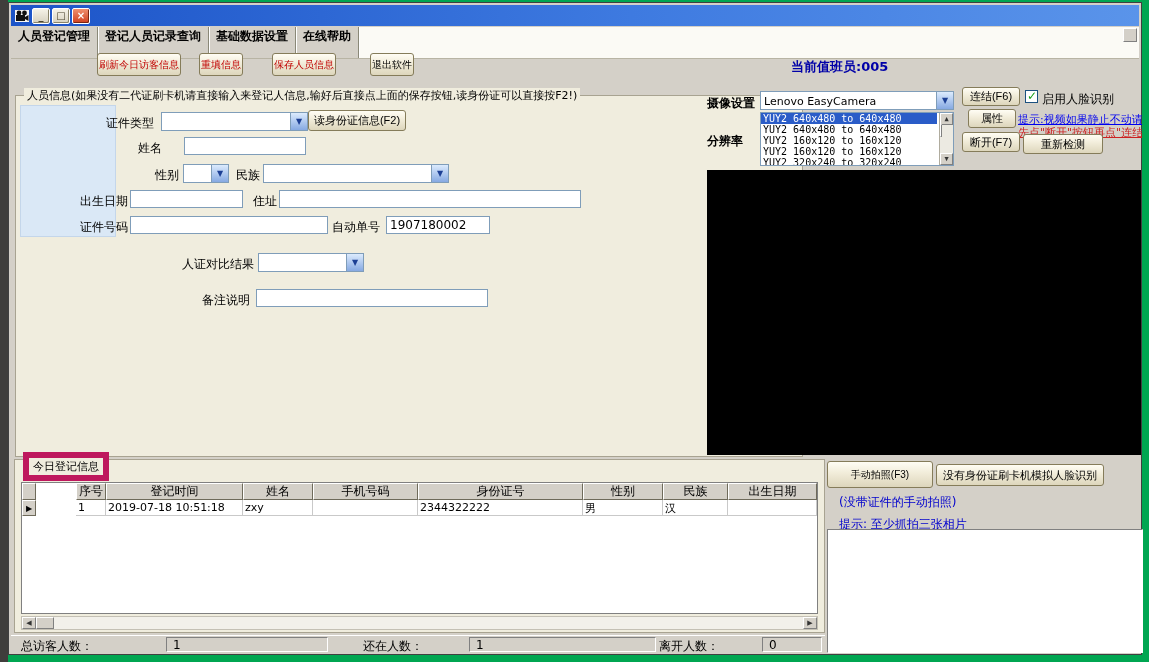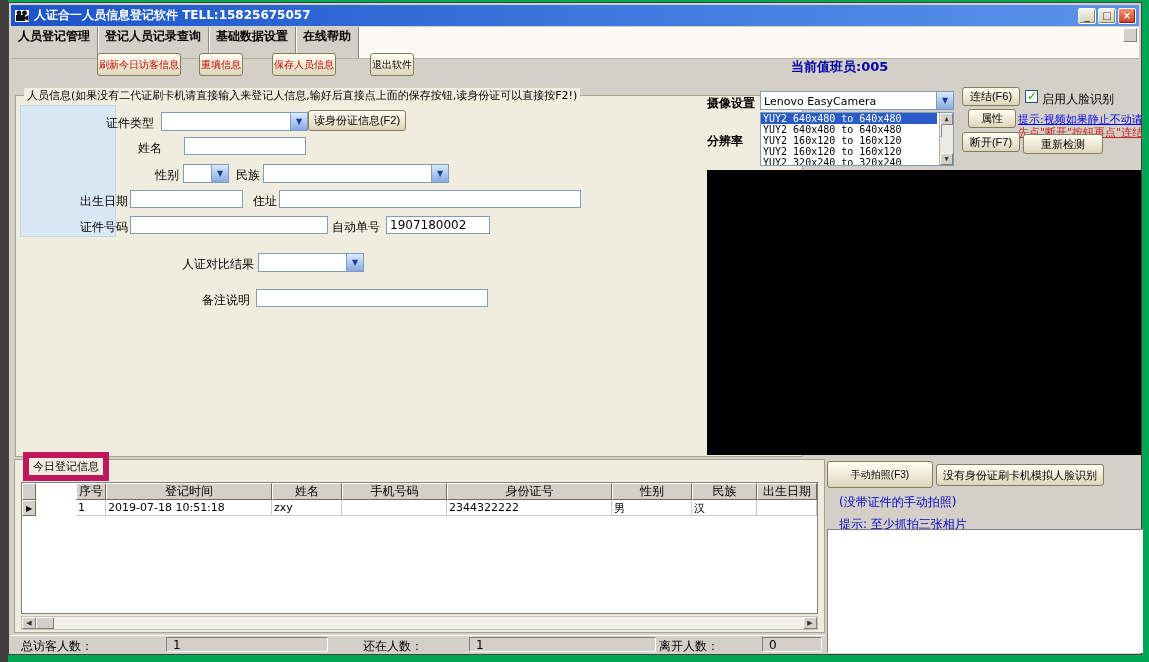--- a/index.html
+++ b/index.html
@@ -84,21 +84,21 @@
   
   .grid { position:absolute; background:#fff; border:1px solid #808080; overflow:hidden; }
   .ghead { display:flex; height:17px; }
   .hcell { background:#d4d0c8; border:1px solid; border-color:#fff #6e6a5a #6e6a5a #fff; font-size:12px;
     display:flex; align-items:center; justify-content:center; overflow:hidden; white-space:nowrap; cursor:pointer; }
   .grow { display:flex; height:16px; cursor:pointer; }
   .rcell { border-right:1px solid #c9c9c9; border-bottom:1px solid #c9c9c9; font-size:11px;
     padding:1px 2px 0; overflow:hidden; white-space:nowrap; }
   .selcell { background:#d4d0c8; border:1px solid; border-color:#fff #6e6a5a #6e6a5a #fff;
     display:flex; align-items:center; justify-content:center; font-size:8px; color:#000; }
-  .c0{width:14px;flex:none;} .c1{width:30px;flex:none;margin-left:40px;} .c2{width:166px;flex:none;} .c3{width:70px;flex:none;}
+  .c0{width:14px;flex:none;} .c1{width:30px;flex:none;margin-left:40px;} .c2{width:137px;flex:none;} .c3{width:70px;flex:none;}
   .c4{width:105px;flex:none;} .c5{width:165px;flex:none;} .c6{width:80px;flex:none;} .c7{width:65px;flex:none;}
   .c8{flex:1;}
 
   .hscroll { position:absolute; height:14px; background:#f2f0ea; border:1px solid #c4c0b4; display:flex; align-items:stretch; }
   .hs-btn { width:14px; background:#d4d0c8; border:1px solid; border-color:#fff #808080 #808080 #fff;
     display:flex; align-items:center; justify-content:center; font-size:7px; color:#333; cursor:pointer; }
   .hs-thumb { width:18px; background:#d4d0c8; border:1px solid; border-color:#fff #808080 #808080 #fff; cursor:grab; }
   .hs-track { flex:1; }
 
   .statusbar { position:absolute; background:#d4d0c8; border-top:1px solid #fff; }
@@ -122,21 +122,20 @@
     <div class="titlebar">
       <span class="app-icon">
         <svg width="14" height="12" viewBox="0 0 14 12">
           <rect x="0" y="0" width="14" height="12" fill="#f4f4f4"></rect>
           <circle cx="4" cy="3" r="2.4" fill="#111"></circle>
           <circle cx="9.5" cy="3" r="2.4" fill="#111"></circle>
           <rect x="1" y="5" width="9" height="6" fill="#111"></rect>
           <polygon points="10,7 13.5,5 13.5,11 10,9" fill="#111"></polygon>
         </svg>
       </span>
-      <span class="title-text">人证合一人员信息登记软件  TELL:15825675057</span>
       <span class="wbtn">_</span>
       <span class="wbtn">□</span>
       <span class="wbtn close">×</span>
     </div>
 
     <div class="menubar">
       <span class="menu-items">
         <span class="menu-item">人员登记管理</span>
         <span class="menu-item">登记人员记录查询</span>
         <span class="menu-item">基础数据设置</span>

